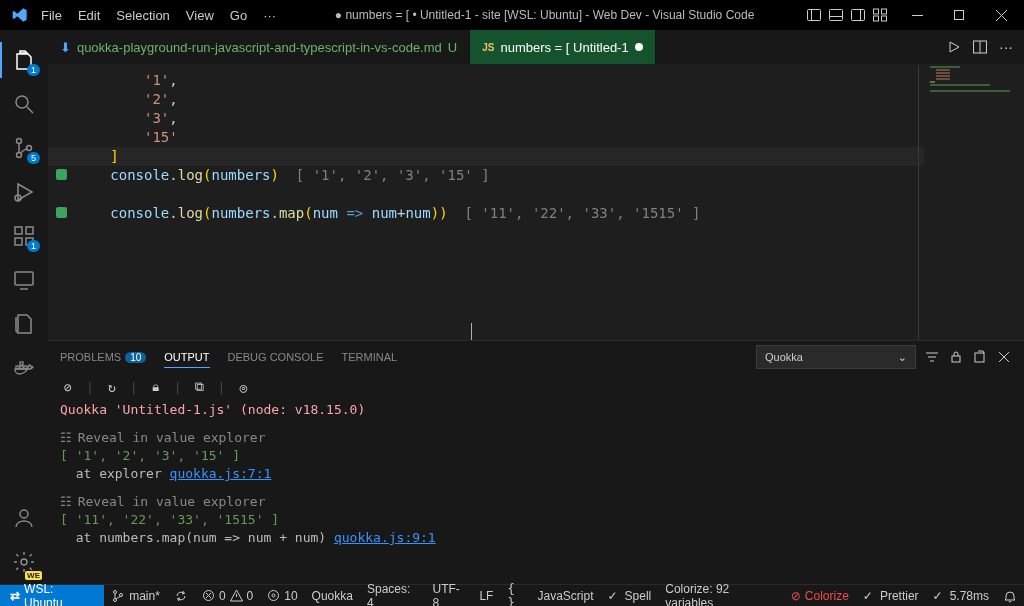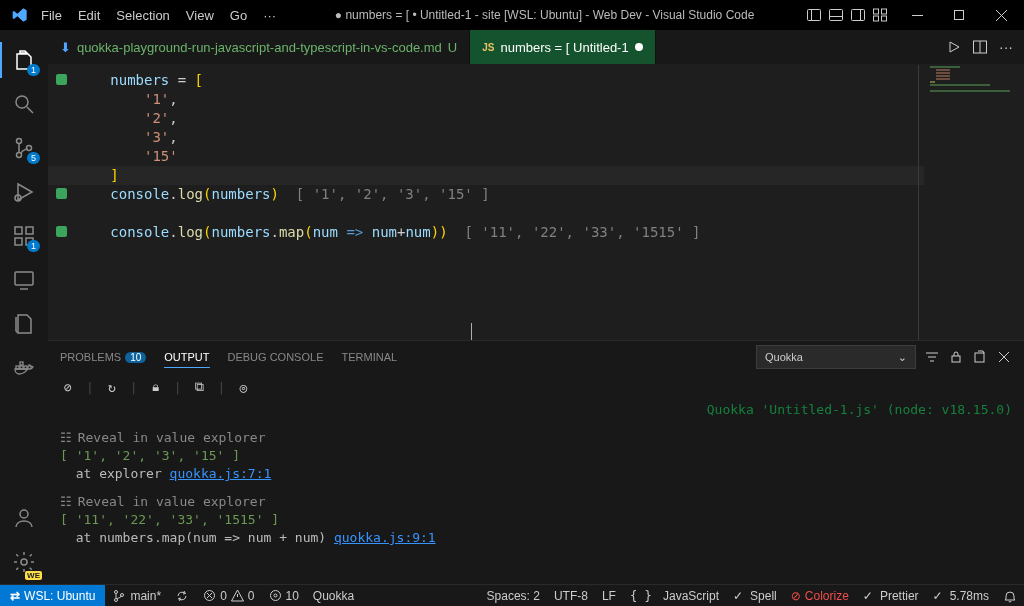--- a/index.html
+++ b/index.html
@@ -114,21 +114,21 @@
 }
 .panel-toolbar {
   height:28px; display:flex; align-items:center; gap:10px; padding:0 12px;
   font-family:"Consolas",monospace; color:#888;
 }
 .sep { color:#444; }
 .panel-body {
   flex:1; overflow:auto; padding:0 12px 8px;
   font-family:"Consolas","Menlo",monospace; font-size:13px; line-height:18px;
 }
-.quokka-head { color:#15803d;text-align:right; }
+.quokka-head { color:#fca5a5; }
 .reveal { color:#888; display:flex; align-items:center; gap:6px; margin-top:10px; }
 .out-green { color:#6a9955; }
 .out-link { color:#3794ff; text-decoration:underline; }
 .out-gray { color:#bbbbbb; }
 
 .statusbar {
   height:22px; background:#181818; border-top:1px solid #2a2a2a;
   display:flex; align-items:center; font-size:12px; color:#ccc;
 }
 .status-item { padding:0 7px; height:22px; display:flex; align-items:center; gap:4px; }
@@ -305,24 +305,20 @@
               <line x1="8" y1="2" x2="8" y2="14"></line>
             </svg>
           </span>
         <span class="icon" style="font-size:14px;color:#ccc">···</span>
       </div>
     </div>
 
     <div class="editor">
       <div class="editor-ruler"></div>
       <div id="editor-lines">
-          <div class="gline">
-            <span class="gsq"></span>
-            <span class="code">   <span class="tok-id">numbers</span><span class="tok-op"> = </span><span class="tok-punc">[</span></span>
-          </div>
           <div class="gline">
             <span class="gsq none"></span>
             <span class="code">       <span class="tok-str">'1'</span><span class="tok-op">,</span></span>
           </div>
           <div class="gline">
             <span class="gsq none"></span>
             <span class="code">       <span class="tok-str">'2'</span><span class="tok-op">,</span></span>
           </div>
           <div class="gline">
             <span class="gsq none"></span>
@@ -472,25 +468,26 @@
   </div>
   <div class="status-item">
     <svg width="13" height="13" viewBox="0 0 13 13" fill="none" stroke="#ccc">
         <circle cx="6.5" cy="6.5" r="5"></circle>
         <circle cx="6.5" cy="6.5" r="1.5"></circle>
       </svg>
     <span>10</span>
   </div>
   <div class="status-item">Quokka</div>
   <div class="status-right">
-    <div class="status-item">Spaces: 2</div>
+    <div class="status-item">Spaces: 4</div>
     <div class="status-item">UTF-8</div>
     <div class="status-item">LF</div>
     <div class="status-item"><span style="font-family:monospace">{ }</span>&nbsp;<span>JavaScript</span></div>
     <div class="status-item tick">Spell</div>
+    <div class="status-item">Colorize: 92 variables</div>
     <div class="status-item red">
         <span>⊘ </span>
         <span>Colorize</span>
       </div>
     <div class="status-item tick">Prettier</div>
     <div class="status-item tick">5.78ms</div>
     <div class="status-item">
       <svg width="14" height="14" viewBox="0 0 14 14" fill="none" stroke="#ccc">
           <path d="M3 10V7a4 4 0 018 0v3l1 1H2zM6 12a1 1 0 002 0"></path>
         </svg>

